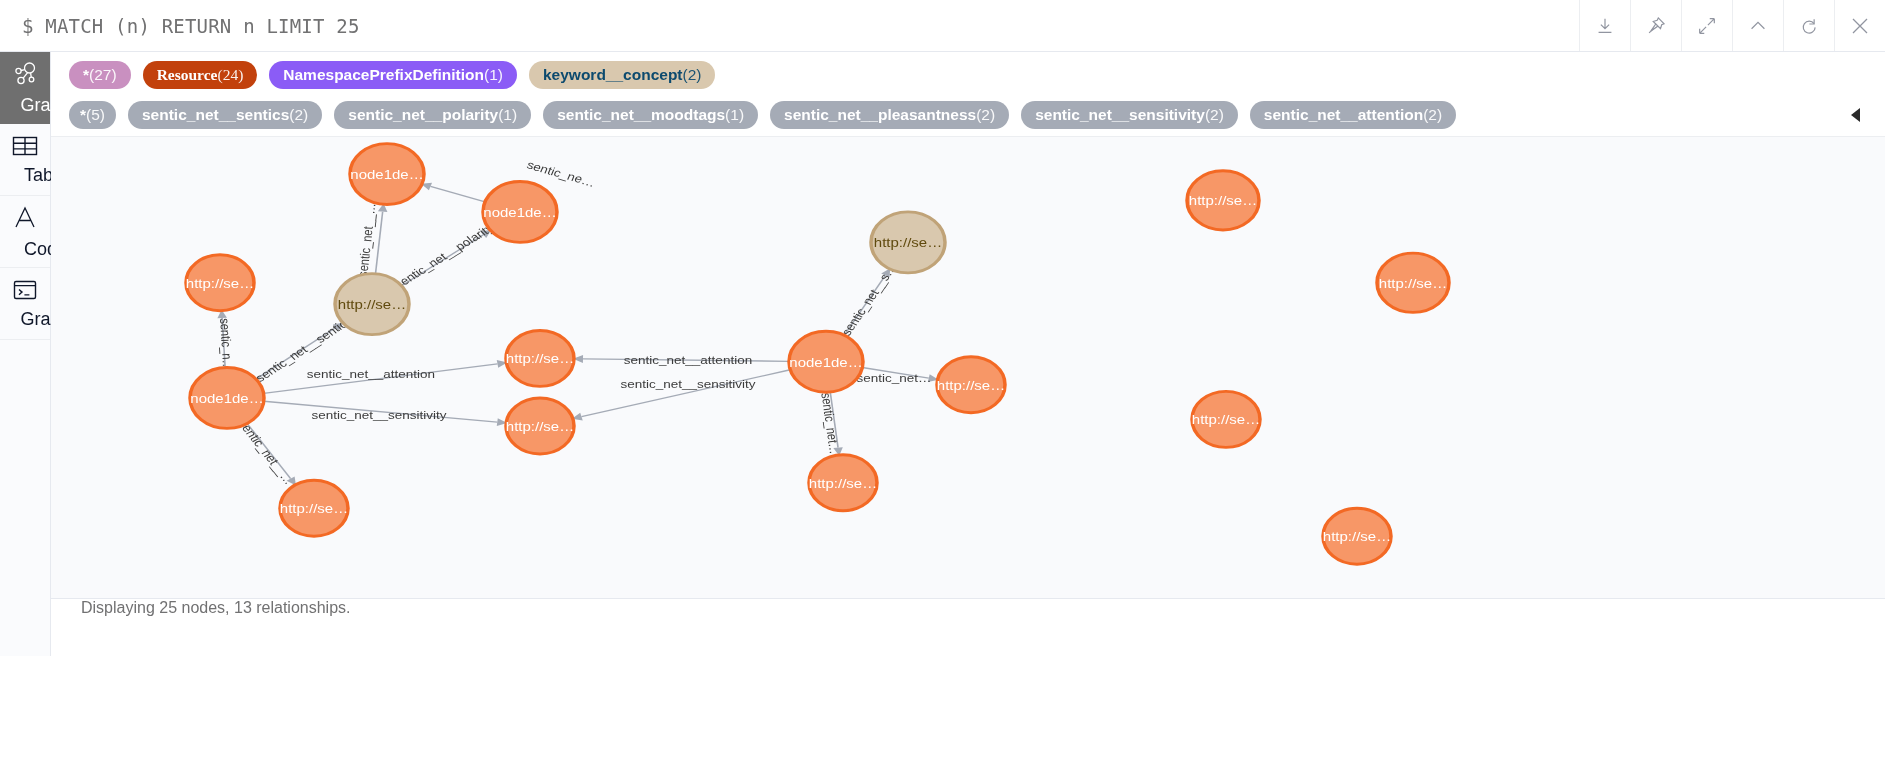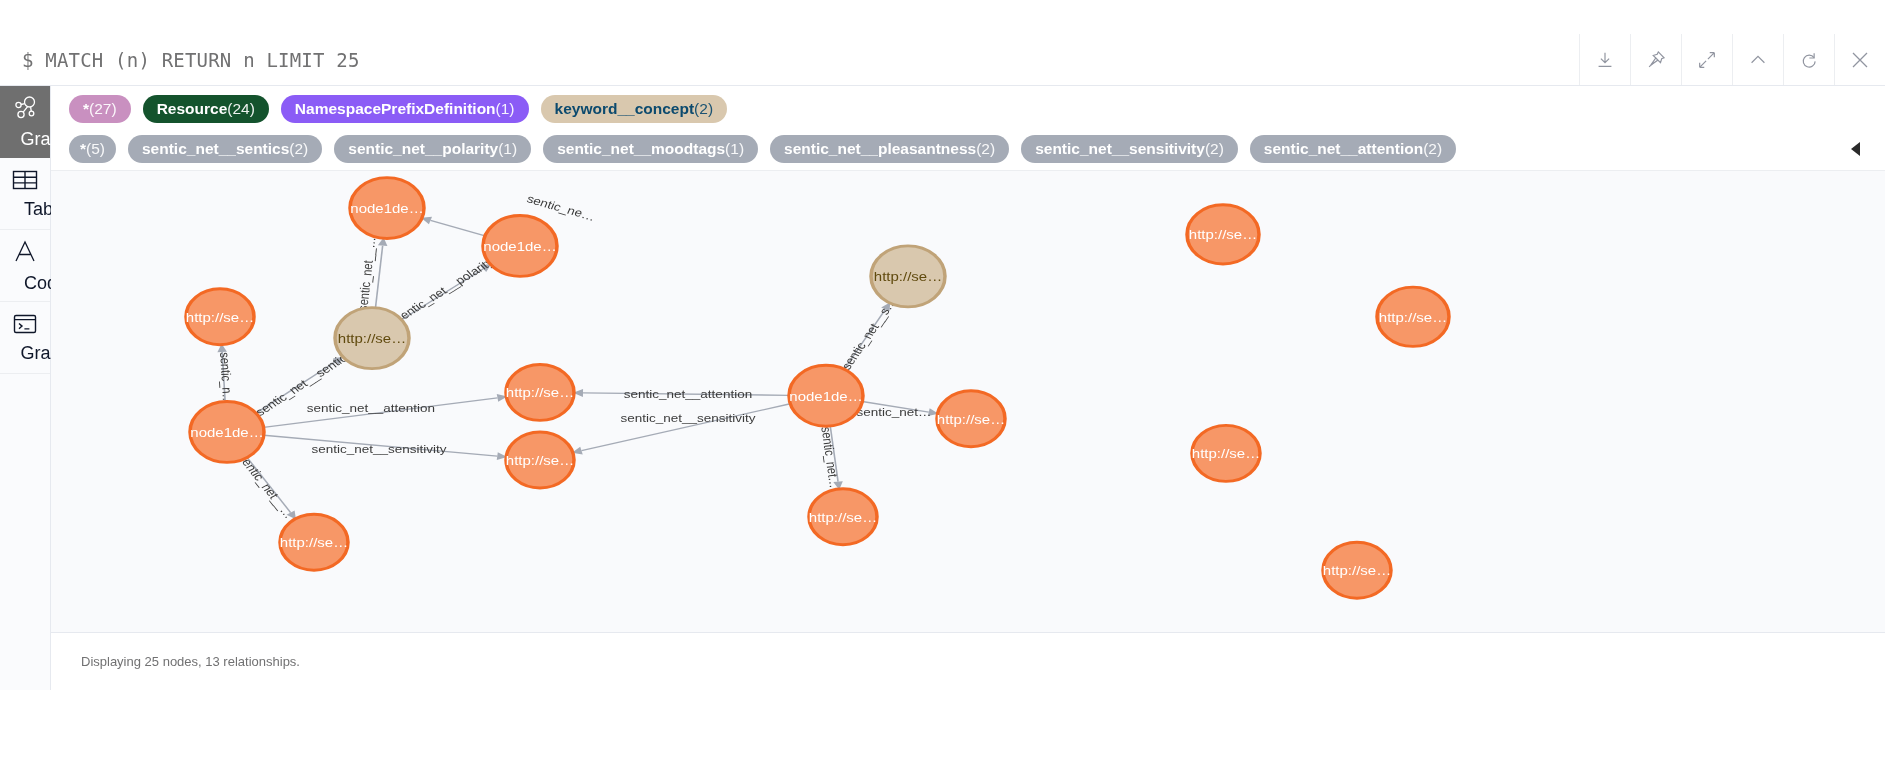--- a/index.html
+++ b/index.html
@@ -1,21 +1,21 @@
 <!DOCTYPE html>
 <html><head>
 <meta charset="utf-8">
 <style>
   * { box-sizing: border-box; margin: 0; padding: 0; }
   html, body {
     width: 1885px; height: 772px;
     font-family: "Liberation Sans", sans-serif;
     background: #fff; overflow: hidden;
   }
-  .frame { width: 1885px; height: 656px; display: flex; flex-direction: column; position: relative; margin-top: 34px; }
+  .frame { width: 1885px; height: 656px; display: flex; flex-direction: column; position: relative; }
 
   
   .querybar {
     height: 52px; min-height: 52px; display: flex; align-items: stretch;
     background: #fff; border-bottom: 1px solid #e6e9ef;
   }
   .query-text {
     flex: 1; display: flex; align-items: center; padding-left: 22px;
     font-family: "DejaVu Sans Mono", "Liberation Mono", monospace;
     font-size: 19px; color: #717172; letter-spacing: .2px; white-space: nowrap;
@@ -49,21 +49,21 @@
   .chips-wrap { background: #fff; padding: 8px 0 6px 0; }
   .chip-row { display: flex; align-items: center; gap: 12px; padding: 0 14px 0 18px; height: 30px; }
   .chip-row + .chip-row { margin-top: 10px; }
   .chip {
     border-radius: 15px; padding: 0 14px; height: 28px; display: inline-flex;
     align-items: center; font-size: 15.5px; font-weight: bold; color: #fff;
     white-space: nowrap; cursor: pointer; user-select: none;
   }
   .chip .cnt { font-weight: normal; opacity: .92; text-align: center; }
   .chip.star-n   { background: #C990C0; }
-  .chip.resource { background: #14532d; }
+  .chip.resource { background: #c2410c; font-family: Liberation Serif, serif; }
   .chip.nspd     { background: #8b5cf6; }
   .chip.keyword  { background: #D9C8AE; color: #0c4a6e; }
   .chip.rel      { background: #A5ABB6; }
   .chip.rel.star { padding: 0 11px; }
   .collapse-arrow { margin-left: auto; padding: 0 8px; cursor: pointer; display: flex; align-items: center; }
 
   
   .canvas {
     flex: 1; background: #f9fafc; border-top: 1px solid #eceef1;
     position: relative; overflow: hidden; min-height: 0;
@@ -75,22 +75,22 @@
   .node-label { font-size: 15px; text-anchor: middle; dominant-baseline: central; pointer-events: none; }
   .lbl-light { fill: #ffffff; }
   .lbl-dark  { fill: #604A0E; }
   .rel-line  { stroke: #A5ABB6; stroke-width: 1.6px; fill: none; }
   .rel-text  { font-size: 13.5px; fill: #3b3b3b; text-anchor: middle; dominant-baseline: central; }
   .arrow-head { fill: #A5ABB6; }
 
   
   .status {
     height: 58px; min-height: 58px; background: #fff;
-    border-top: 1px solid #e6e9ef; display: flex; align-items: center;
-    padding-left: 30px; font-size: 13px; color: #717172;
+    border-top: 1px solid #e6e9ef; display: flex; 
+    padding-left: 30px; font-size: 16px; color: #717172;
   }
 </style>
 </head>
 <body>
 
 <div class="frame">
 
   <div class="querybar">
     <div class="query-text">$ MATCH (n) RETURN n LIMIT 25</div>
     <div class="tool-group">

